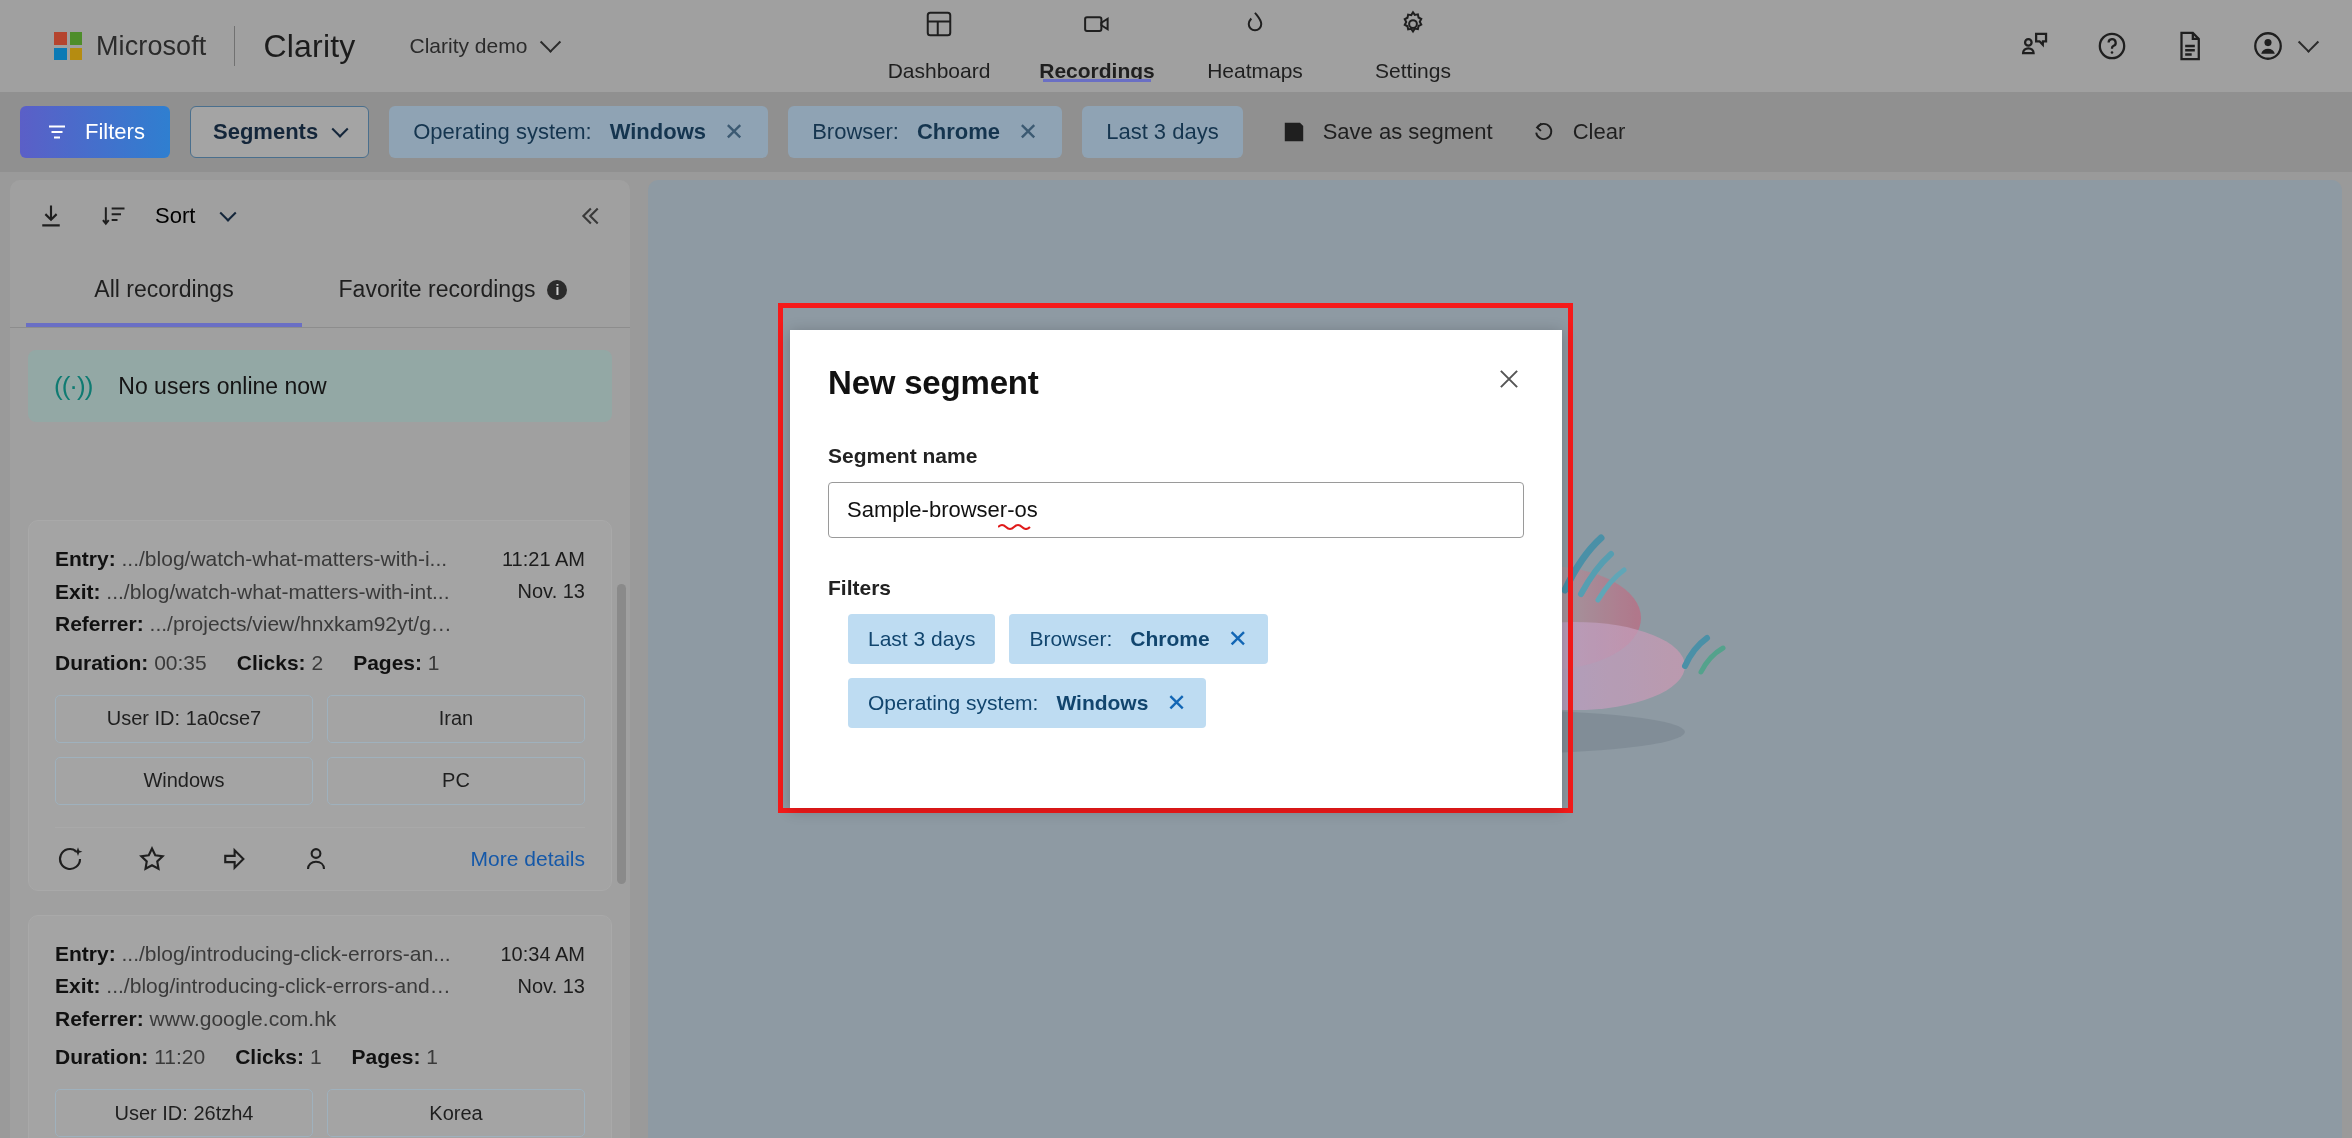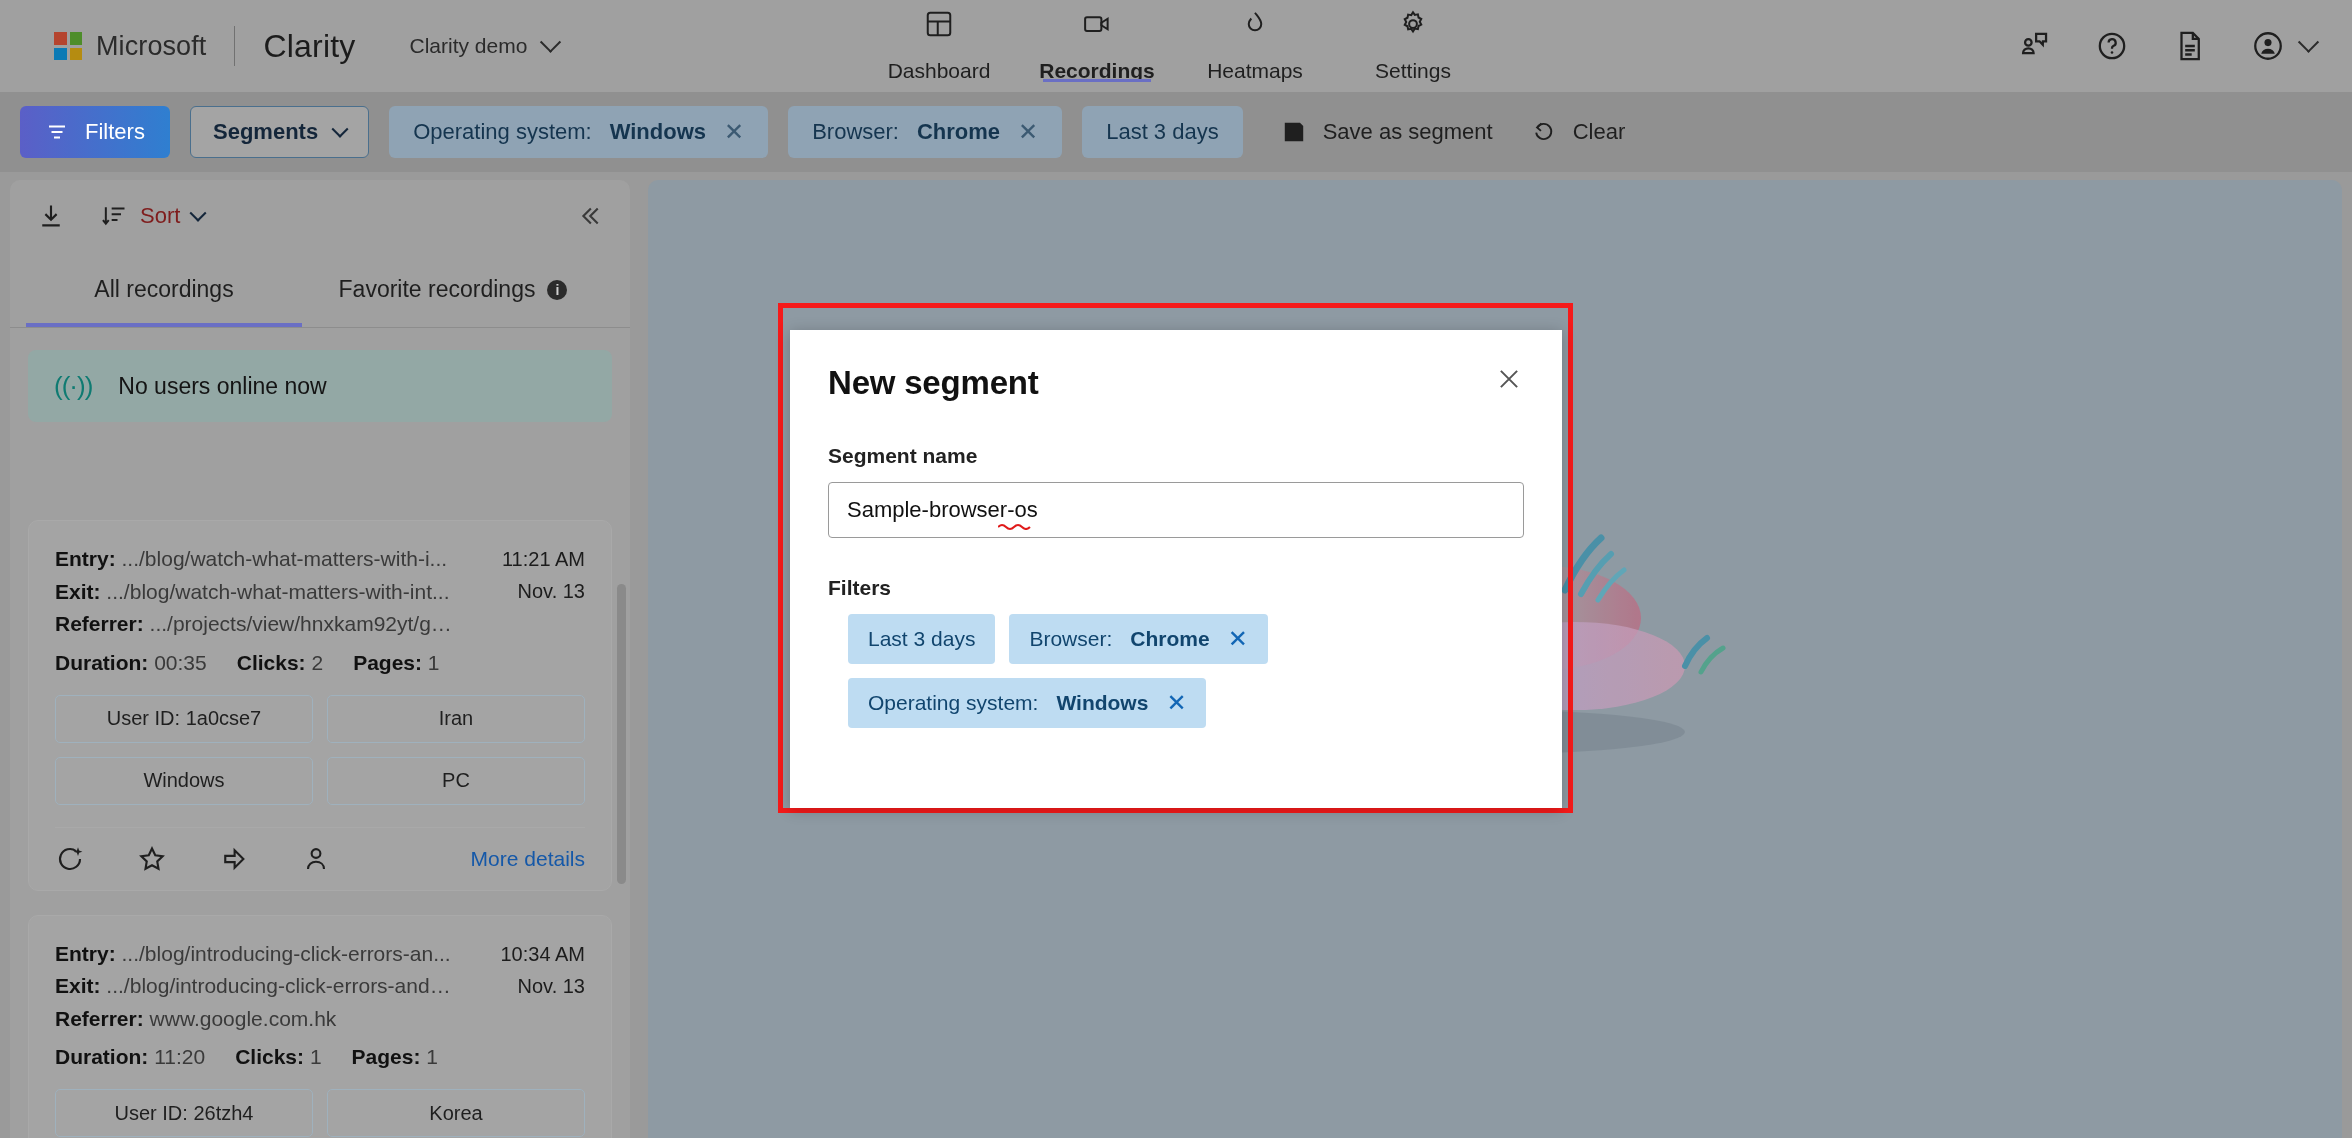--- a/index.html
+++ b/index.html
@@ -85,21 +85,21 @@
   .txtbtn { display: flex; align-items: center; gap: 16px; font-size: 22px; color: #1f1f1f; cursor: pointer; margin-left: 18px;}
 
   
   .left-panel {
     position: absolute; top: 180px; left: 10px; width: 620px; bottom: 0;
     background: #a0a0a0; border-radius: 10px 10px 0 0;
     overflow: hidden;
   }
   .lp-toolbar { height: 72px; display: flex; align-items: center; padding: 0 26px; gap: 34px; }
   .lp-toolbar .spacer { margin-left: auto; }
-  .sortbtn { display: flex; align-items: center; gap: 12px; font-size: 22px; color: #7f1d1d; cursor:pointer;}
+  .sortbtn { display: flex; align-items: center; gap: 27px; font-size: 22px; color: #000000; cursor:pointer;}
   .tabs { display: flex; align-items: flex-end; height: 76px; position: relative; border-bottom: 1px solid #8d8d8d; }
   .tab { height: 100%; display: flex; align-items: center; justify-content: center; font-size: 23px; color: #1f1f1f; cursor: pointer; position: relative; gap: 12px;}
   .tab.t1 { width: 308px; }
   .tab.t2 { width: 270px; }
   .tab.active::after { content:""; position:absolute; bottom:0; left:16px; right:16px; height:4px; background:#6a6fc4; }
   .info-dot { width: 20px; height: 20px; border-radius: 50%; background:#2b2b2b; color:#cfcfcf; font-size: 14px; font-weight: bold; display:flex;align-items:center;justify-content:center;}
 
   .online-banner {
     margin: 22px 18px 0 18px; height: 72px; border-radius: 8px;
     background: #93a8a5; display: flex; align-items: center; gap: 26px; padding: 0 26px;

